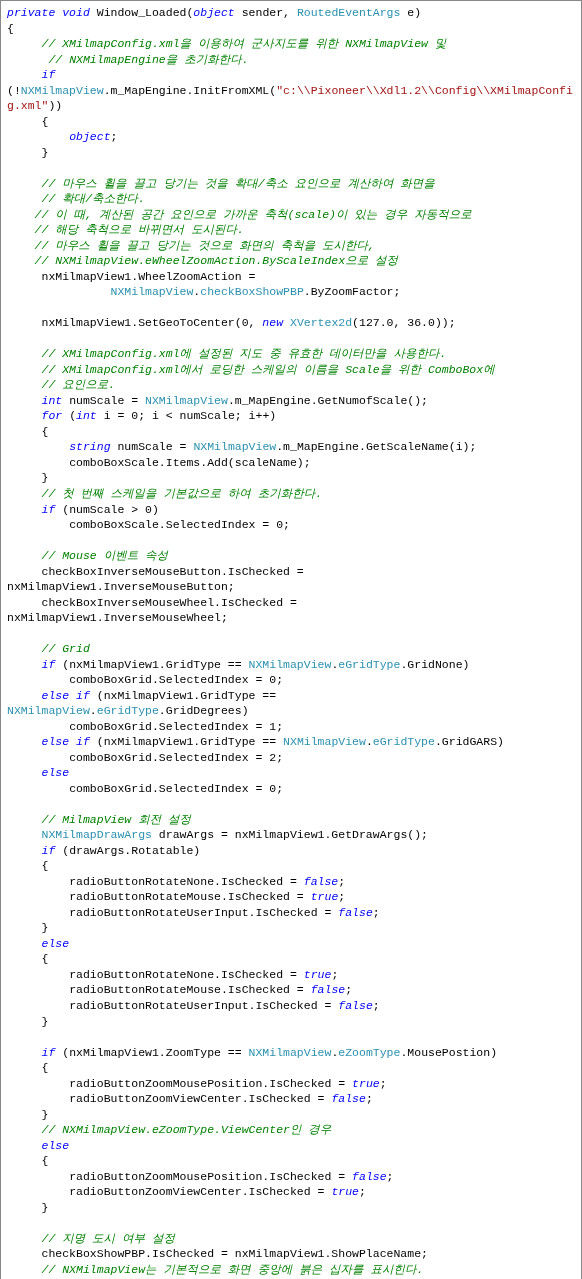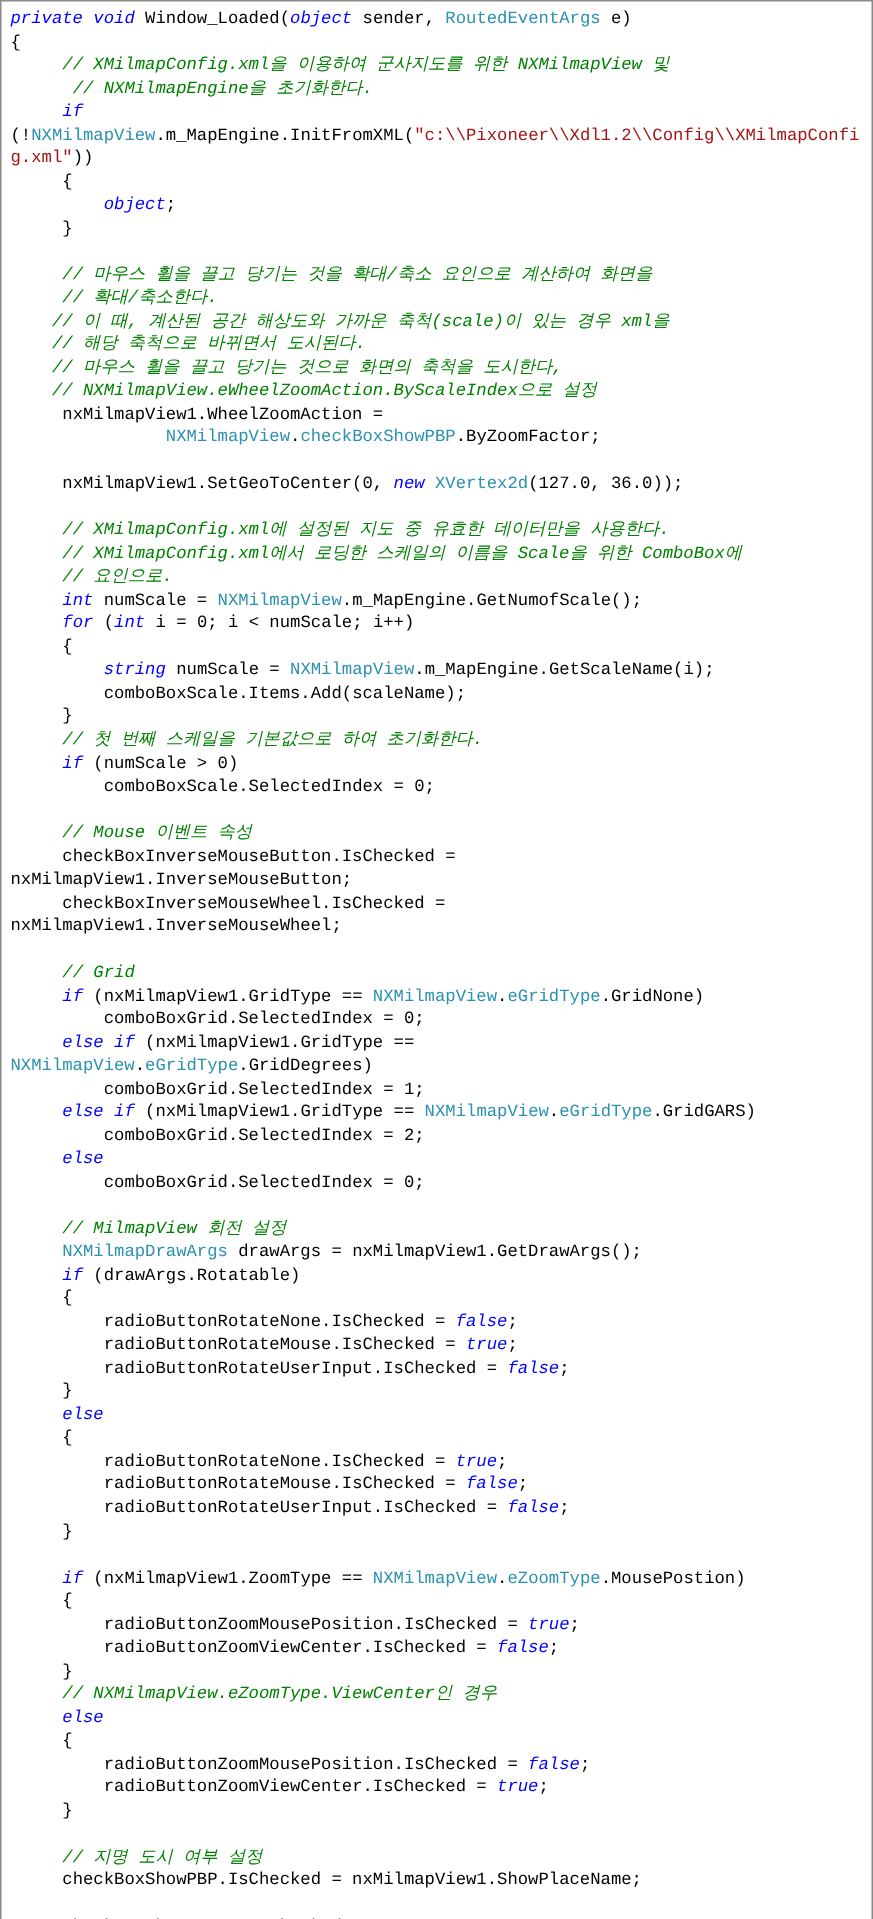--- a/index.html
+++ b/index.html
@@ -31,21 +31,21 @@
      </span><span class="cmt">// XMilmapConfig.xml을 이용하여 군사지도를 위한 NXMilmapView 및</span><span>
       </span><span class="cmt">// NXMilmapEngine을 초기화한다.</span><span>
      </span><span class="kw">if</span><span>
 (!</span><span class="type">NXMilmapView</span><span>.m_MapEngine.InitFromXML(</span><span class="str">"c:\\Pixoneer\\Xdl1.2\\Config\\XMilmapConfig.xml"</span><span>))
      {
          </span><span class="kw">object</span><span>;
      }
 
      </span><span class="cmt">// 마우스 휠을 끌고 당기는 것을 확대/축소 요인으로 계산하여 화면을</span><span>
      </span><span class="cmt">// 확대/축소한다.</span><span>
-    </span><span class="cmt">// 이 때, 계산된 공간 해상도와 가까운 축척(scale)이 있는 경우 xml을</span><span>
+    </span><span class="cmt">// 이 때, 계산된 공간 요인으로 가까운 축척(scale)이 있는 경우 자동적으로</span><span>
     </span><span class="cmt">// 해당 축척으로 바뀌면서 도시된다.</span><span>
     </span><span class="cmt">// 마우스 휠을 끌고 당기는 것으로 화면의 축척을 도시한다,</span><span>
     </span><span class="cmt">// NXMilmapView.eWheelZoomAction.ByScaleIndex으로 설정</span><span>
      nxMilmapView1.WheelZoomAction =
                </span><span class="type">NXMilmapView</span><span>.</span><span class="type">checkBoxShowPBP</span><span>.ByZoomFactor;
 
      nxMilmapView1.SetGeoToCenter(0, </span><span class="kw">new</span><span> </span><span class="type">XVertex2d</span><span>(127.0, 36.0));
 
      </span><span class="cmt">// XMilmapConfig.xml에 설정된 지도 중 유효한 데이터만을 사용한다.</span><span>
      </span><span class="cmt">// XMilmapConfig.xml에서 로딩한 스케일의 이름을 Scale을 위한 ComboBox에</span><span>
@@ -99,15 +99,15 @@
      }
      </span><span class="cmt">// NXMilmapView.eZoomType.ViewCenter인 경우</span><span>
      </span><span class="kw">else</span><span>
      {
          radioButtonZoomMousePosition.IsChecked = </span><span class="kw">false</span><span>;
          radioButtonZoomViewCenter.IsChecked = </span><span class="kw">true</span><span>;
      }
 
      </span><span class="cmt">// 지명 도시 여부 설정</span><span>
      checkBoxShowPBP.IsChecked = nxMilmapView1.ShowPlaceName;
-     </span><span>
+     </span><span class="cmt">// NXMilmapView는 기본적으로 화면 중앙에 붉은 십자를 표시힌다.</span><span>
      checkBoxShowCross.IsChecked = </span><span class="kw">true</span><span>;
 }</span></span></div>
 
 </body></html>

